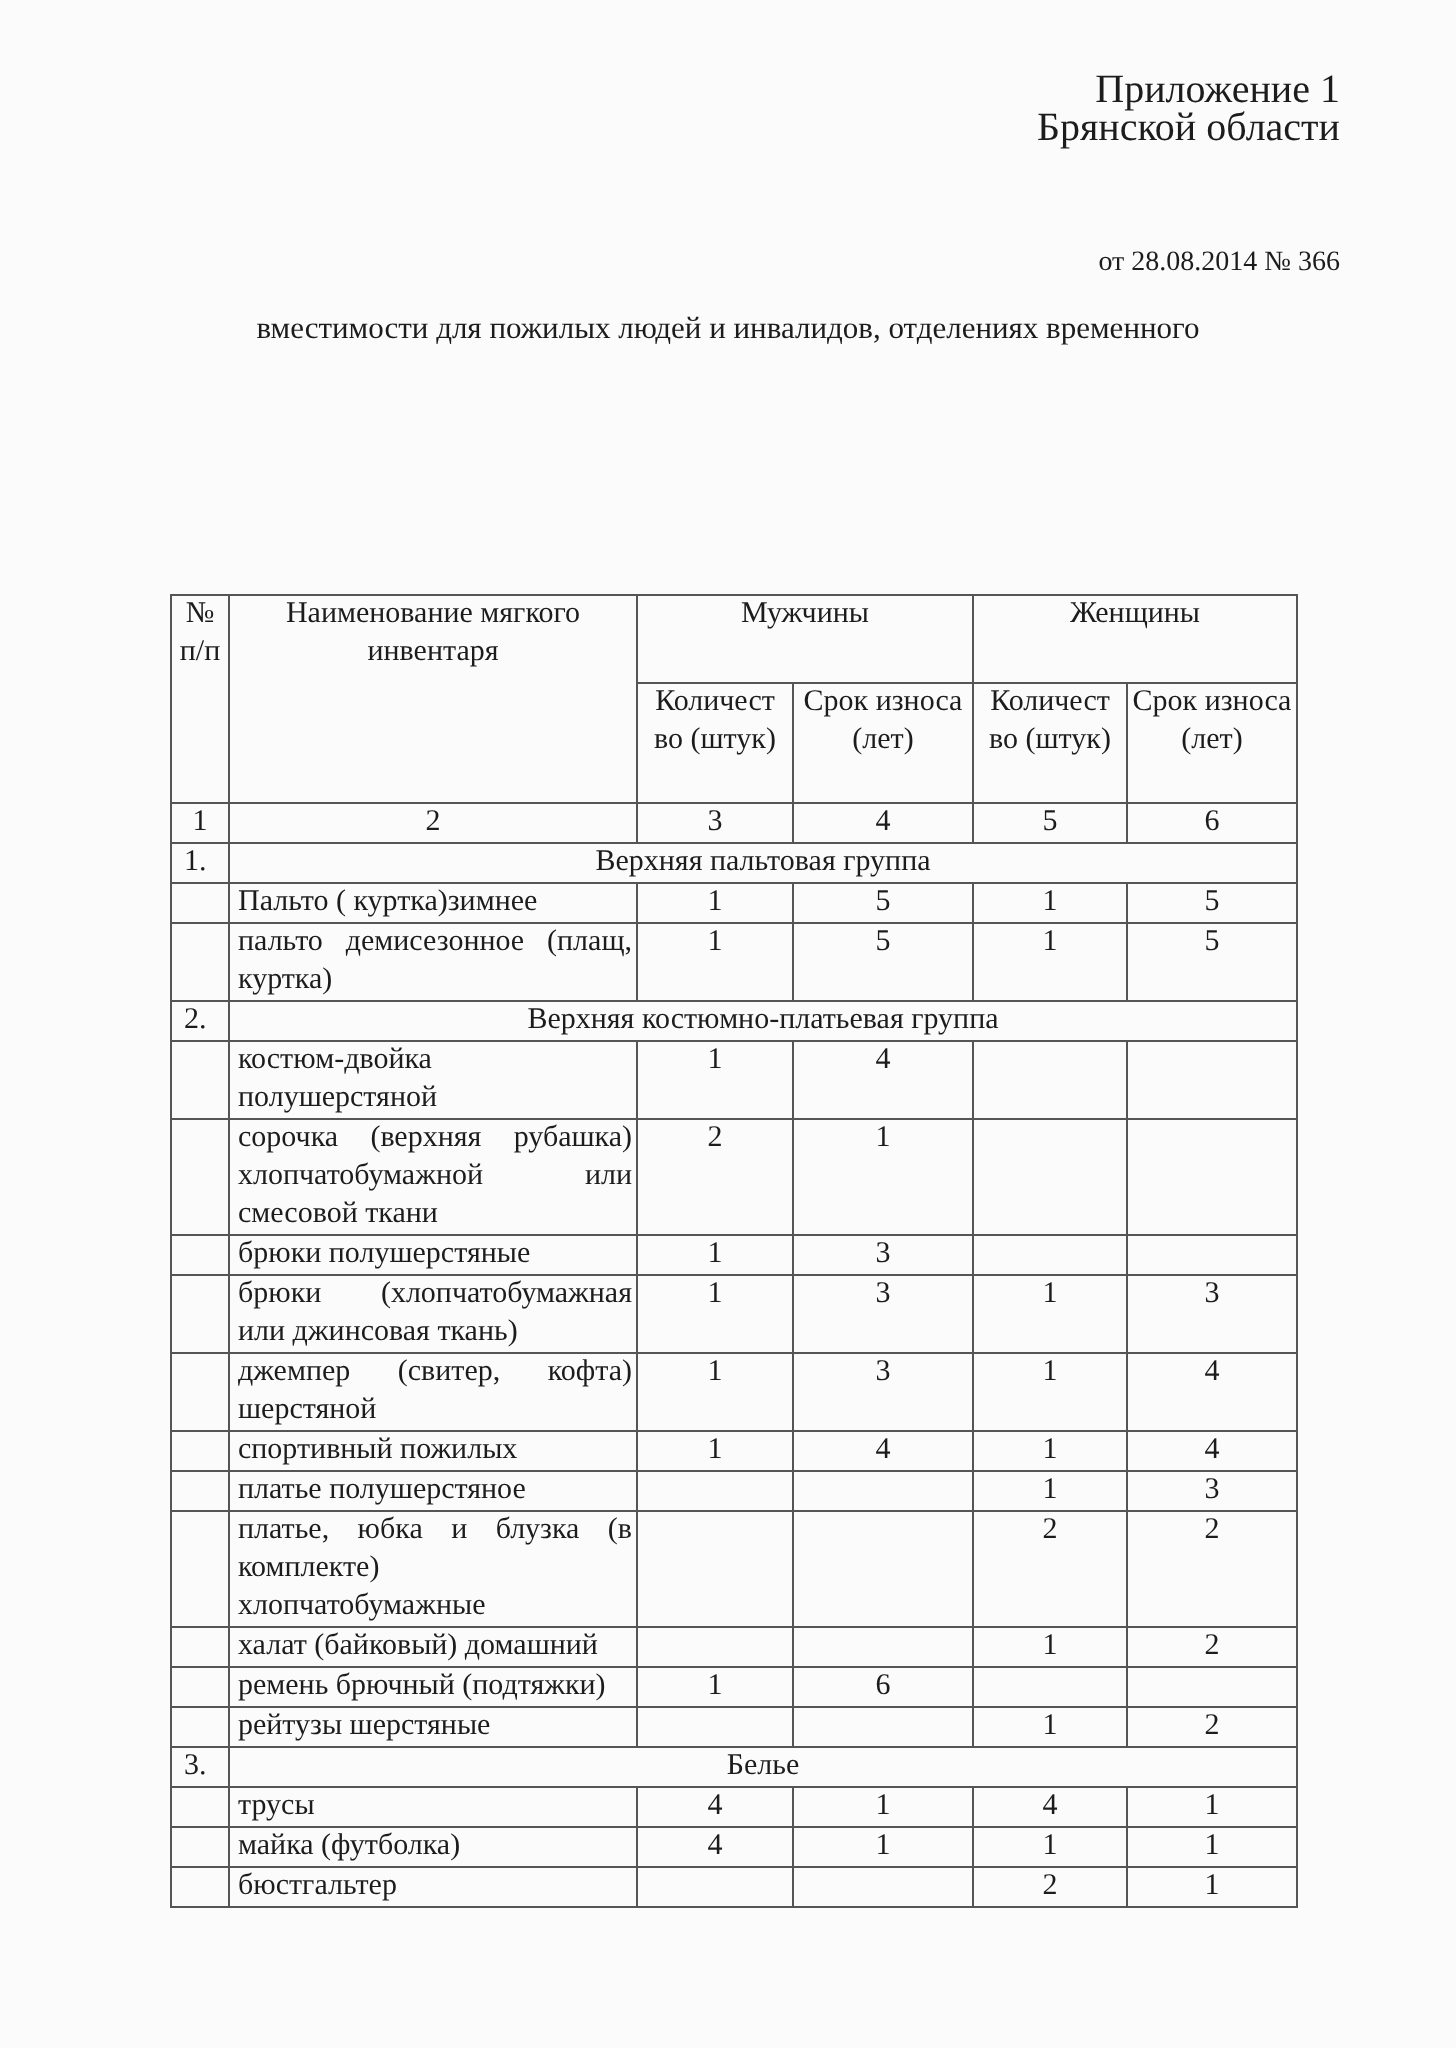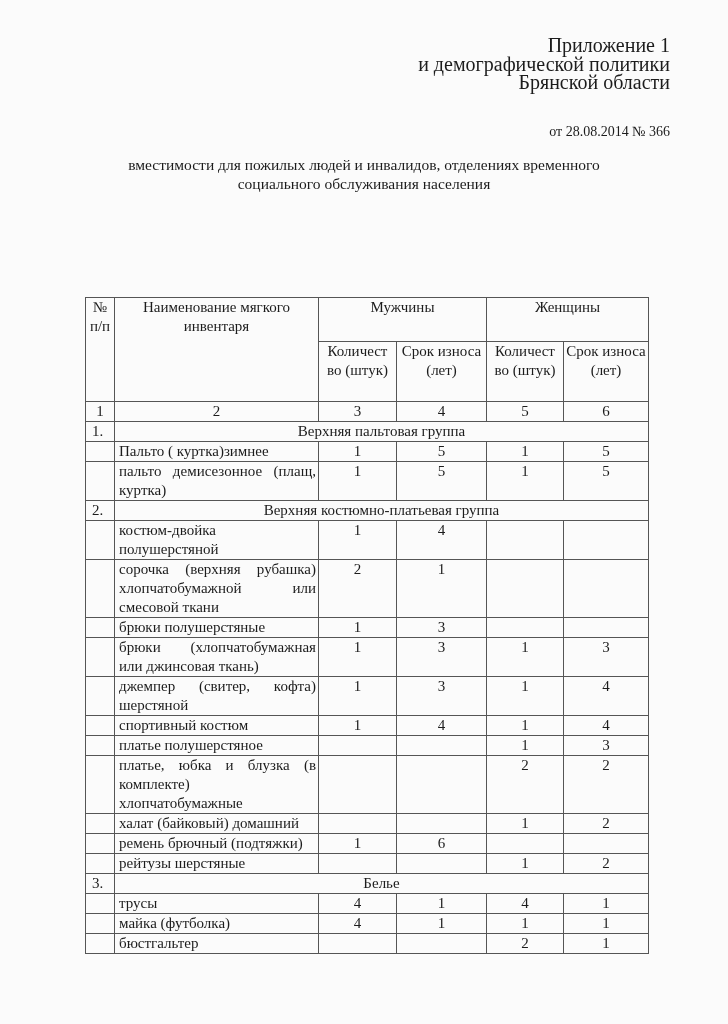--- a/index.html
+++ b/index.html
@@ -13,28 +13,26 @@
   td.c { text-align:center; }
   td.n { text-align:left; padding-left:6px; }
   td.name { text-align:justify; text-align-last:left; padding:0 2px 0 4px; }
   .w1 { width:24px; } .w2 { width:199px; } .w3 { width:73px; } .w4 { width:85px; } .w5 { width:72px; } .w6 { width:80px; }
 </style>
 </head>
 <body>
 
 <div class="appendix">
   <div>Приложение 1</div>
-  <div>и демографической политики</div>
   <div>Брянской области</div>
 </div>
 <div class="order">от 28.08.2014  № 366</div>
 
 <div class="title">
   <div>вместимости для пожилых людей и инвалидов, отделениях временного</div>
-  <div>социального обслуживания населения</div>
 </div>
 
 <table>
   <tbody id="tbody">
     <tr style="height:44px">
       <td class="c w1" rowspan="2">№ п/п</td>
       <td class="c w2" rowspan="2">Наименование мягкого инвентаря</td>
       <td class="c" colspan="2">Мужчины</td>
       <td class="c" colspan="2">Женщины</td>
     </tr>
@@ -111,21 +109,21 @@
       <tr>
         <td></td>
         <td class="name">джемпер (свитер, кофта) шерстяной</td>
         <td class="c">1</td>
         <td class="c">3</td>
         <td class="c">1</td>
         <td class="c">4</td>
       </tr>
       <tr>
         <td></td>
-        <td class="name">спортивный костюм</td>
+        <td class="name">спортивный пожилых</td>
         <td class="c">1</td>
         <td class="c">4</td>
         <td class="c">1</td>
         <td class="c">4</td>
       </tr>
       <tr>
         <td></td>
         <td class="name">платье полушерстяное</td>
         <td class="c"></td>
         <td class="c"></td>

